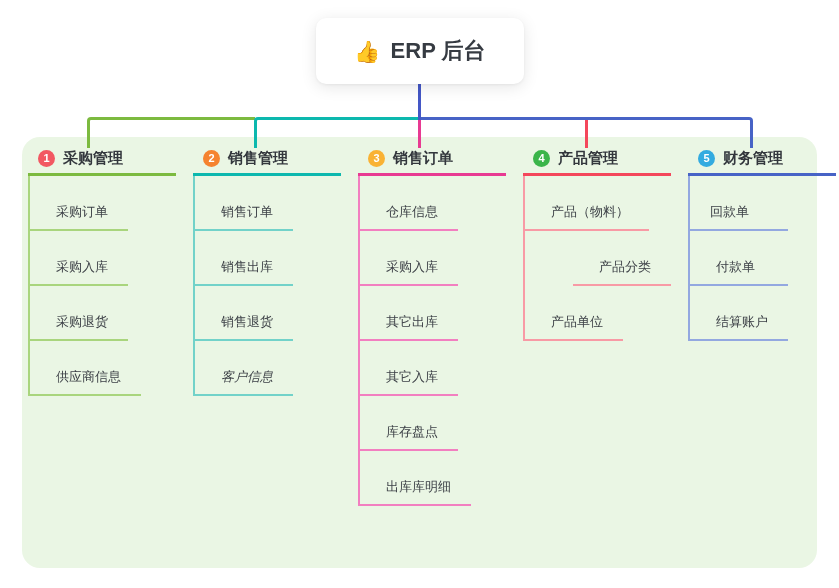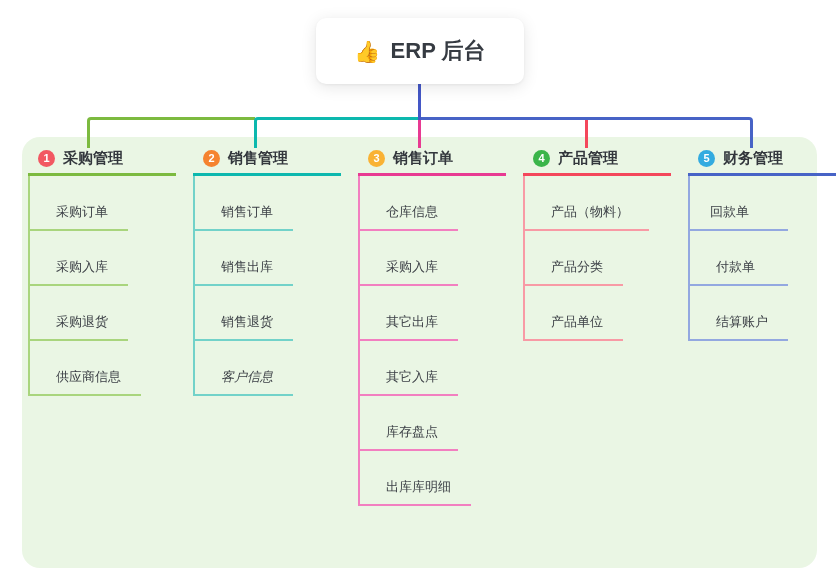--- a/index.html
+++ b/index.html
@@ -119,21 +119,21 @@
 
   <div class="branch" style="left: 501px;">
     <div class="branch-header" style="border-bottom-color: rgb(244, 71, 91);">
       <span class="badge" style="background: rgb(59, 181, 74);">4</span>
       <span class="branch-label">产品管理</span>
     </div>
     <div class="children" style="border-left-color: rgb(248, 154, 165);">
           <div class="child" style="border-bottom-color: rgb(248, 154, 165);">
             <span>产品（物料）</span>
           </div>
-          <div class="child" style="border-bottom-color: rgb(248, 154, 165);">
+          <div class="child" style="border-bottom-color: rgb(248, 154, 165); margin-left: 48px;">
             <span>产品分类</span>
           </div>
           <div class="child" style="border-bottom-color: rgb(248, 154, 165); justify-content: center;">
             <span>产品单位</span>
           </div>
         </div>
   </div>
 
   <div class="branch" style="left: 666px;">
     <div class="branch-header" style="border-bottom-color: rgb(71, 99, 198);">

